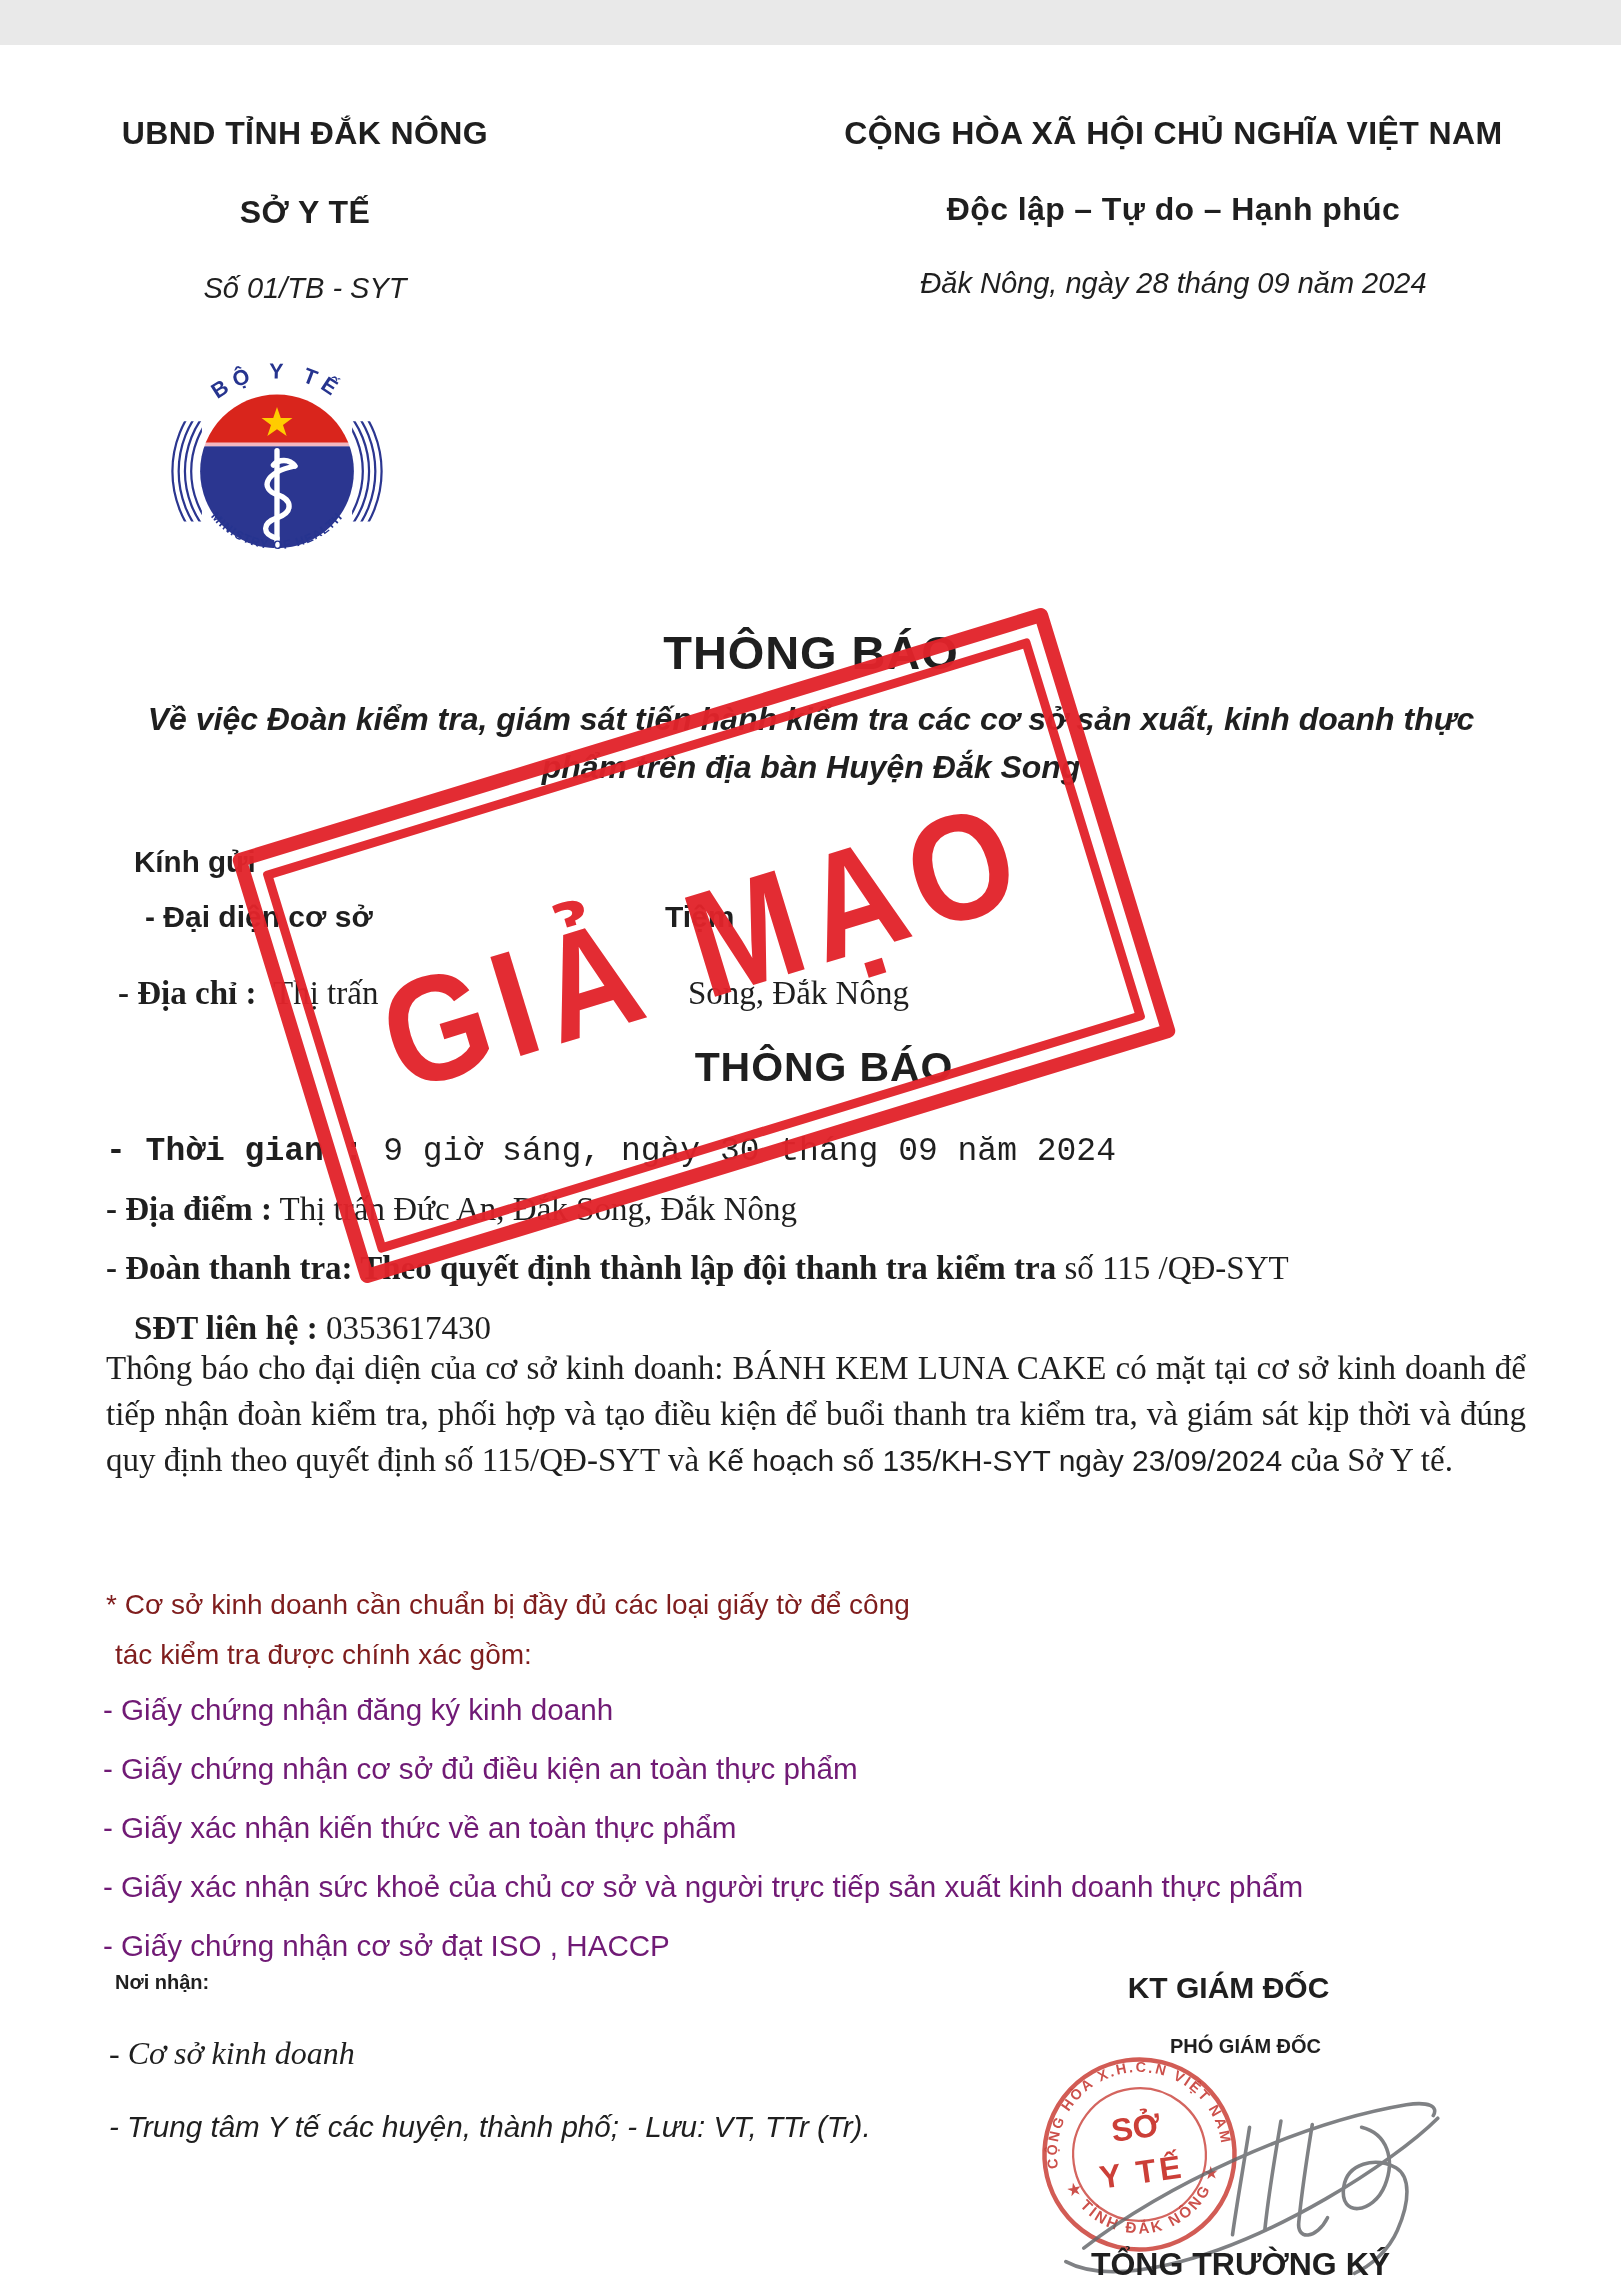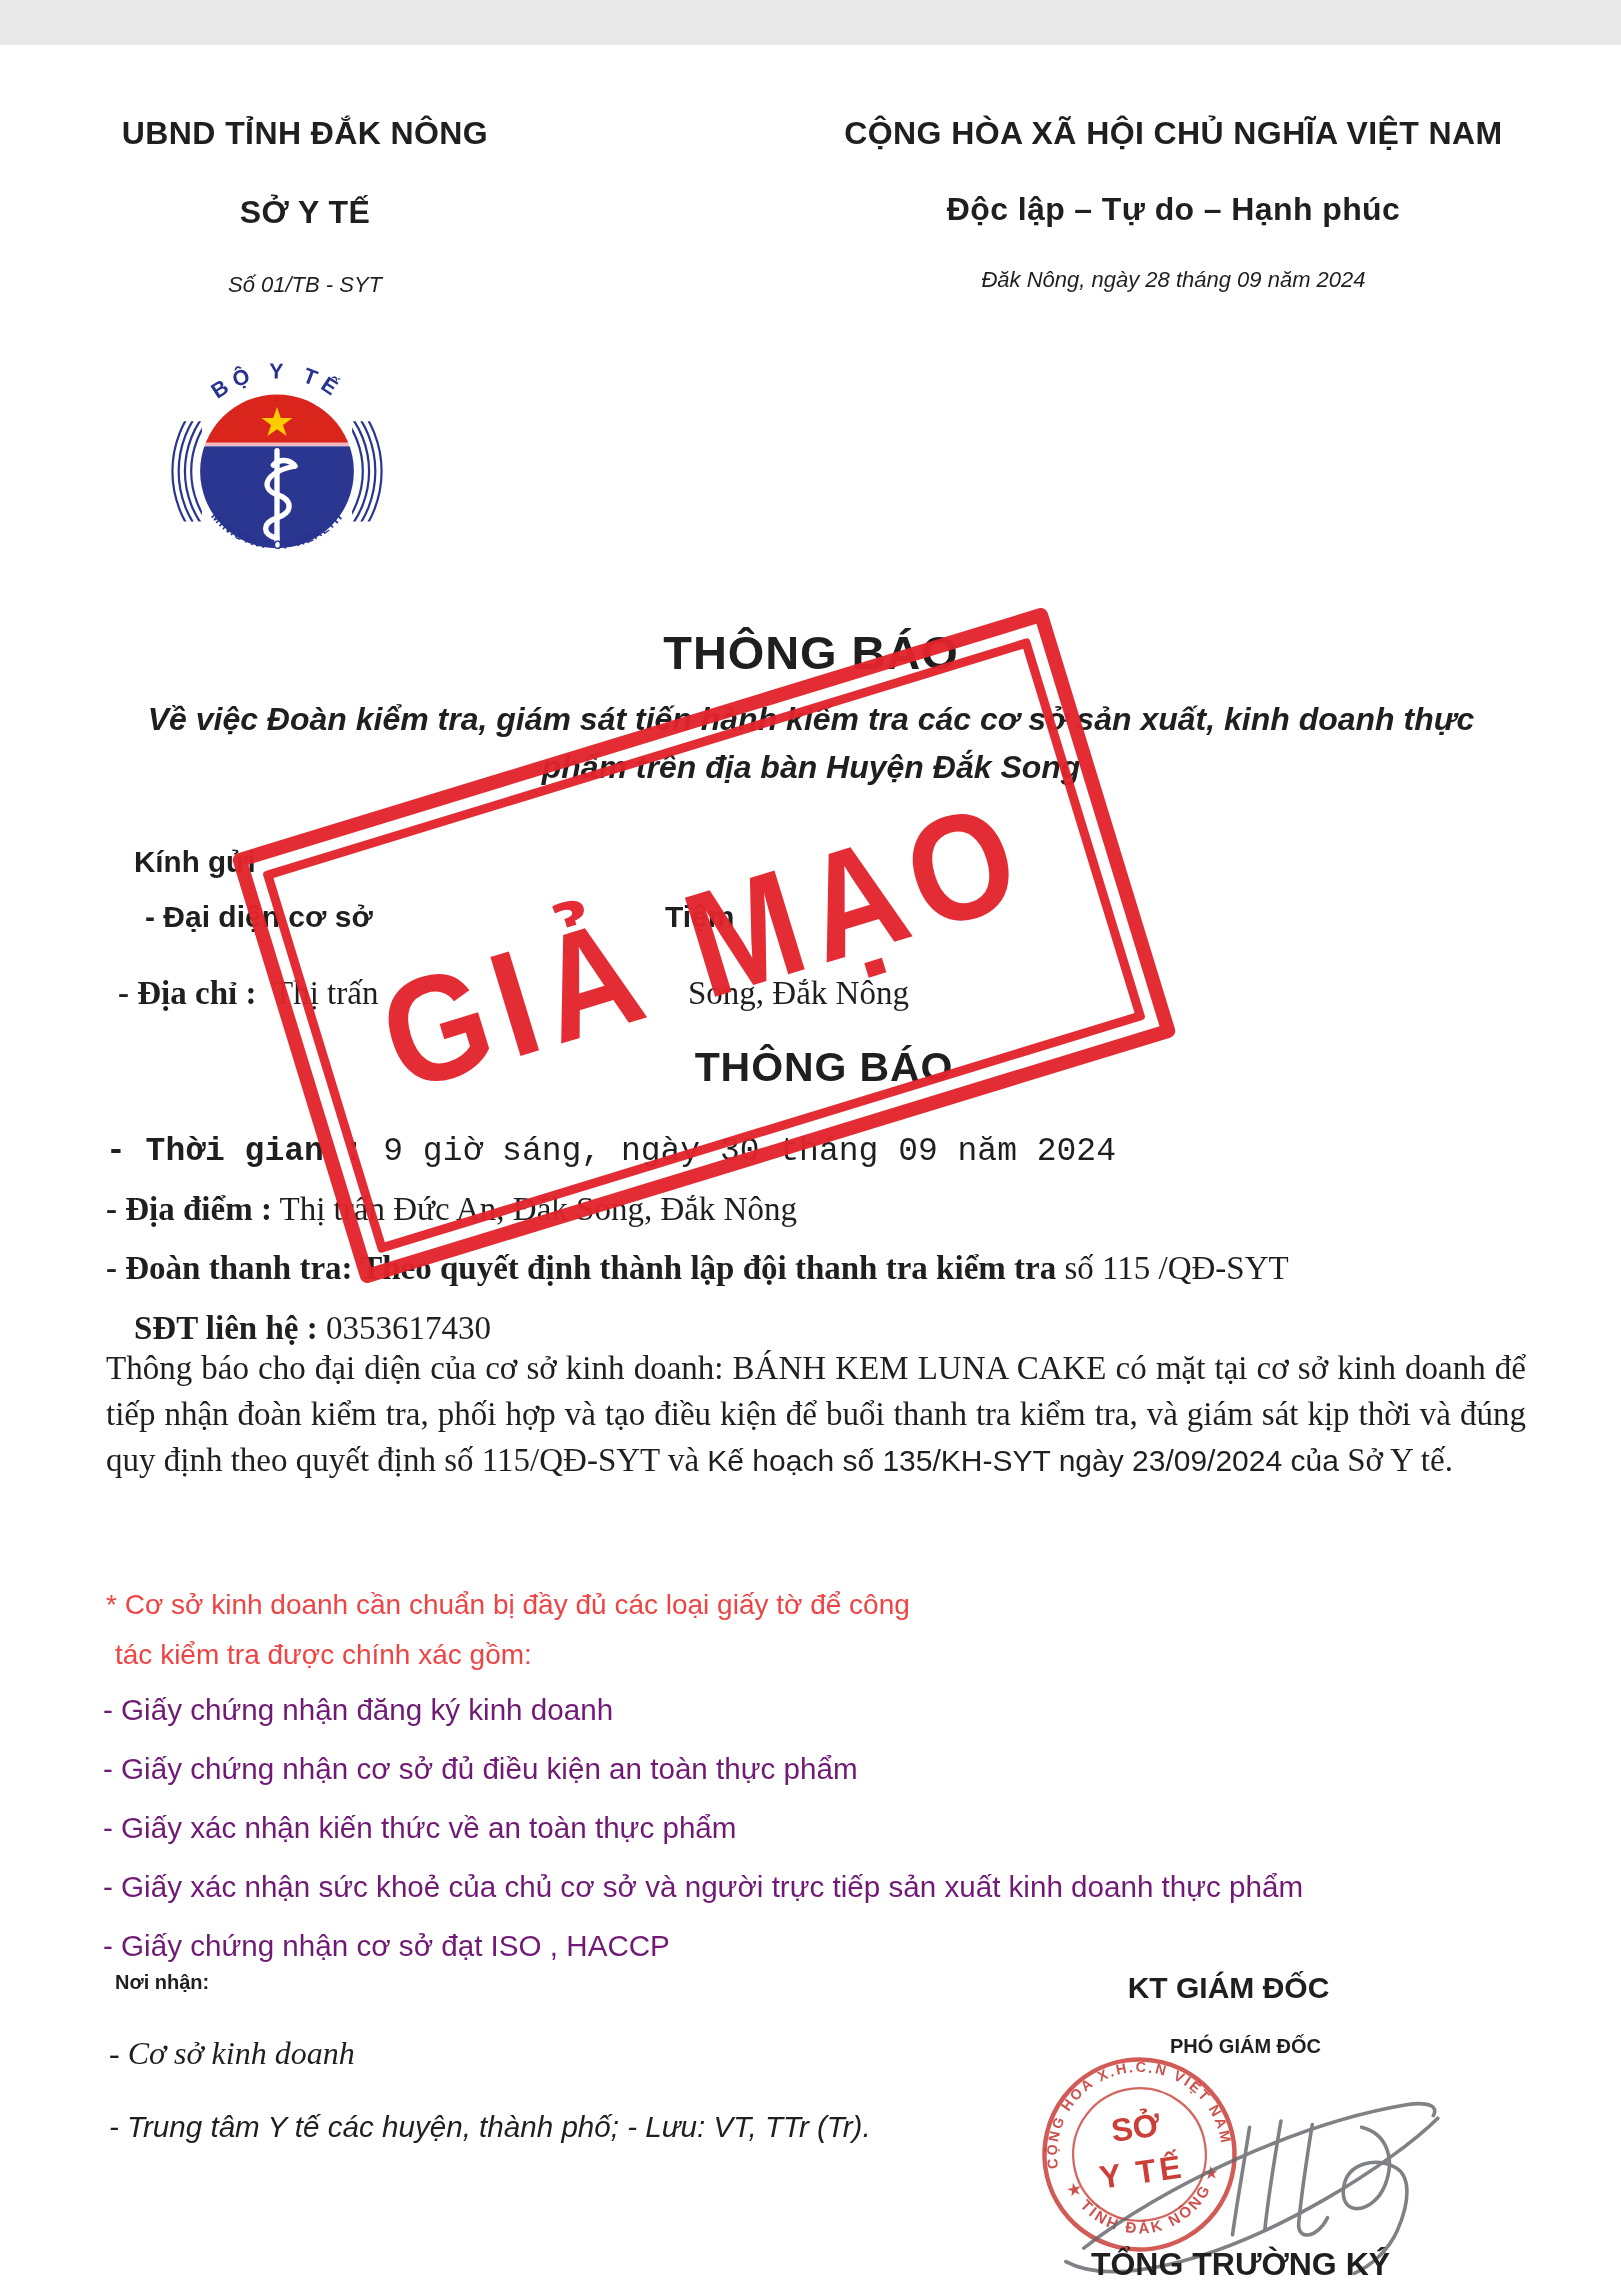--- a/index.html
+++ b/index.html
@@ -7,31 +7,31 @@
         font-family:"Liberation Sans",sans-serif;color:#1f1f1f;margin-top:45px;}
   .abs{position:absolute;}
   .sans{font-family:"Liberation Sans",sans-serif;}
   .serif{font-family:"Liberation Serif",serif;}
   .b{font-weight:bold;}
   .i{font-style:italic;}
   .ctr{text-align:center;}
 
   
   .hline{font-size:32px;font-weight:bold;letter-spacing:0.4px;}
-  .href{font-size:22px;font-style:italic;}
+  .href{font-size:29px;font-style:italic;}
 
   
   .title1{font-size:47px;font-weight:bold;letter-spacing:0.9px;}
   .title2{font-size:41px;font-weight:bold;letter-spacing:0.9px;}
   .subtitle{font-size:32px;font-weight:bold;font-style:italic;}
 
   
   .body-serif{font-size:33px;font-family:"Liberation Serif",serif;}
   .list-sans{font-size:29.6px;color:#701a75;}
-  .intro-sans{font-size:28px;color:#ef4444;}
+  .intro-sans{font-size:28px;color:#7f1d1d;}
   .para{width:1420px;font-size:33px;line-height:46px;text-align:justify;}
   .para .mix{font-family:"Liberation Sans",sans-serif;font-size:30px;}
 
   
   #stamp{left:278px;top:676px;width:824px;height:421px;transform:rotate(-17deg);
          border:14.3px solid #e2242b;border-radius:7.2px;z-index:6;opacity:.96;}
   #stamp .inner{position:absolute;left:10.7px;top:10.7px;right:10.7px;bottom:10.7px;
          border:9px solid #e2242b;border-radius:3.6px;display:flex;align-items:center;justify-content:center;}
   #stamp .txt{font-size:134px;font-weight:900;letter-spacing:10.7px;color:#e2242b;
          transform:scaleY(1.12);white-space:nowrap;}

